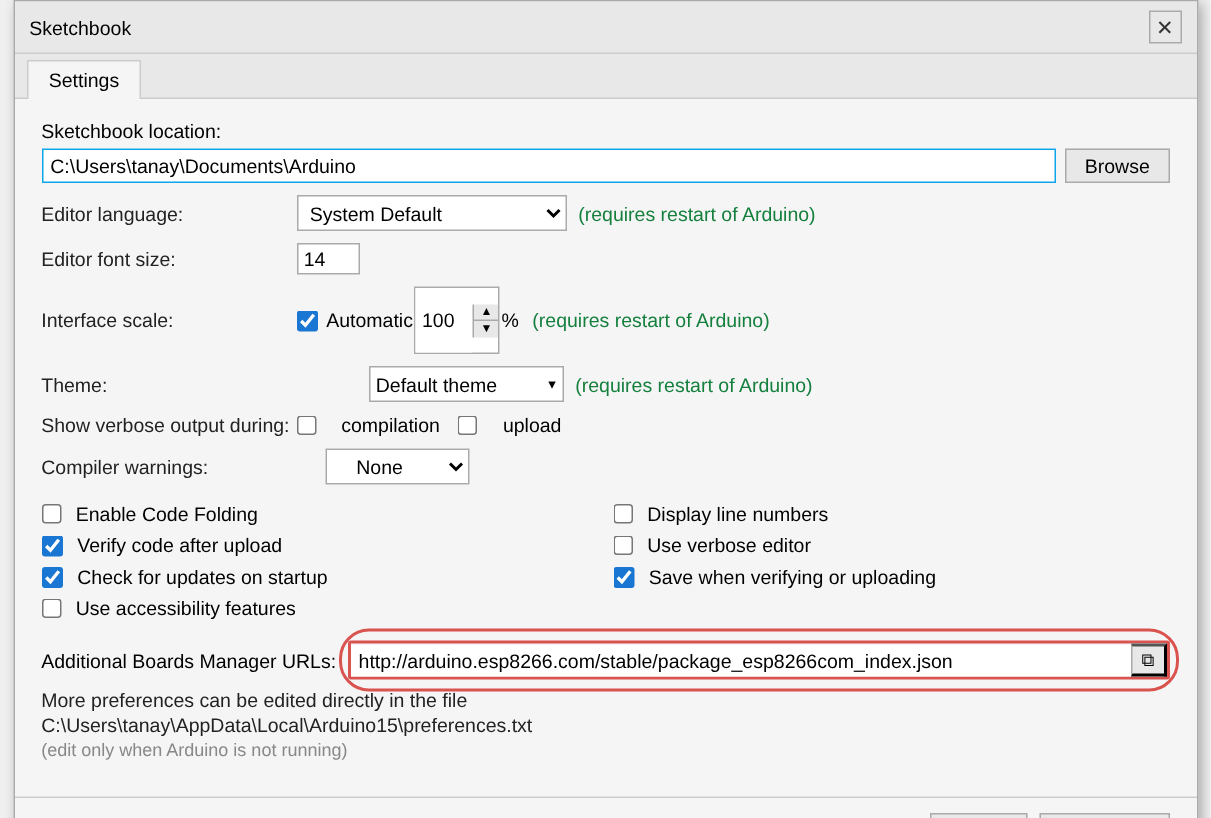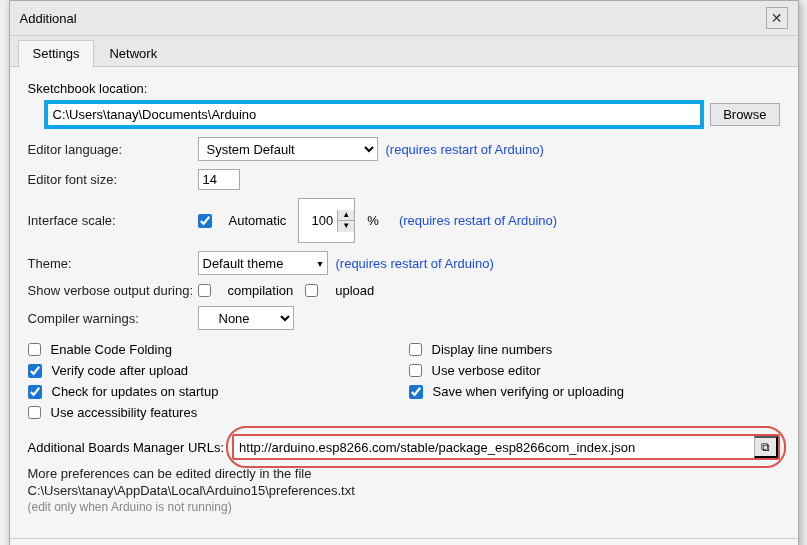--- a/index.html
+++ b/index.html
@@ -95,73 +95,72 @@
       margin-bottom: 4px;
     }
     .sketchbook-input-row {
       display: flex;
       width: 100%;
       align-items: center;
       gap: 6px;
     }
     .sketchbook-input {
       flex: 1;
-      border: 4px solid #0ea5e9;
+      border: 1px solid #0ea5e9;
       padding: 3px 5px;
       font-size: 13px;
       background: white;
-      margin-left: 16px;
     }
     .browse-btn {
       padding: 3px 12px;
       border: 1px solid #aaa;
       background: #e8e8e8;
       cursor: pointer;
       font-size: 13px;
     }
     .select-dropdown {
       border: 1px solid #aaa;
       padding: 2px 4px;
       font-size: 13px;
       background: white;
       min-width: 180px;
       height: 24px;
     }
     .note-text {
-      color: #1d4ed8;
+      color: #15803d;
       font-size: 13px;
       margin-left: 8px;
     }
     .font-input {
       border: 1px solid #aaa;
       width: 42px;
       padding: 2px 4px;
       font-size: 13px;
       background: white;
     }
     .checkbox {
       margin-right: 5px;
     }
     .interface-scale-row {
       display: flex;
       align-items: center;
-      gap: 12px;
+      gap: 1px;
     }
     .spinner-wrap {
       display: flex;
       align-items: center;
       border: 1px solid #aaa;
       background: white;
     }
     .spinner-input {
       width: 38px;
       border: none;
       padding: 14px 4px;
       font-size: 13px;
-      text-align: right;
+      text-align: left;
       outline: none;
     }
     .spinner-btns {
       display: flex;
       flex-direction: column;
       border-left: 1px solid #aaa;
     }
     .spinner-btn {
       width: 16px;
       height: 11px;
@@ -183,37 +182,39 @@
       display: flex;
       align-items: center;
       border: 1px solid #aaa;
       background: white;
       padding: 2px 4px;
       font-size: 13px;
       min-width: 130px;
       height: 24px;
       justify-content: space-between;
       cursor: pointer;
+      margin-left: 48px;
     }
     .theme-arrow {
       font-size: 10px;
       margin-left: 8px;
     }
     .verbose-row {
       display: flex;
       align-items: center;
       gap: 12px;
     }
     .compiler-select {
       border: 1px solid #aaa;
       padding: 2px 16px;
       font-size: 13px;
       background: white;
       min-width: 70px;
       height: 24px;
+      margin-left: 19px;
     }
     .checkboxes-section {
       display: grid;
       grid-template-columns: 1fr 1fr;
       gap: 6px 10px;
       margin-bottom: 10px;
       margin-top: 4px;
     }
     .check-row {
       display: flex;
@@ -307,30 +308,27 @@
       width: 14px;
       height: 14px;
     }
   </style>
 </head>
 <body>
 
 <div class="dialog">
 
   <div class="titlebar">
-    <span class="titlebar-title">Additional</span>
+    <span class="titlebar-title">Sketchbook</span>
     <button class="close-btn">✕</button>
   </div>
 
   <div class="tabs">
     <div class="tab active">
       <span>Settings</span>
-    </div>
-    <div class="tab">
-      <span>Network</span>
     </div>
   </div>
 
   <div class="content">
 
     <div class="sketchbook-row">
       <span class="sketchbook-label">Sketchbook location:</span>
       <div class="sketchbook-input-row">
         <input class="sketchbook-input" type="text" value="C:\Users\tanay\Documents\Arduino" style="">
         <button class="browse-btn">Browse</button>

